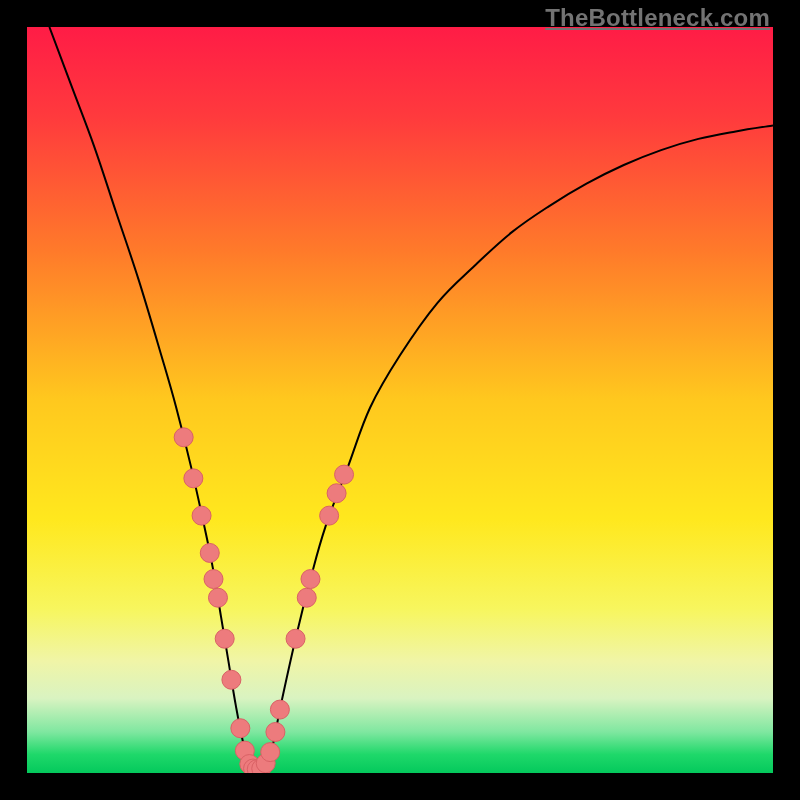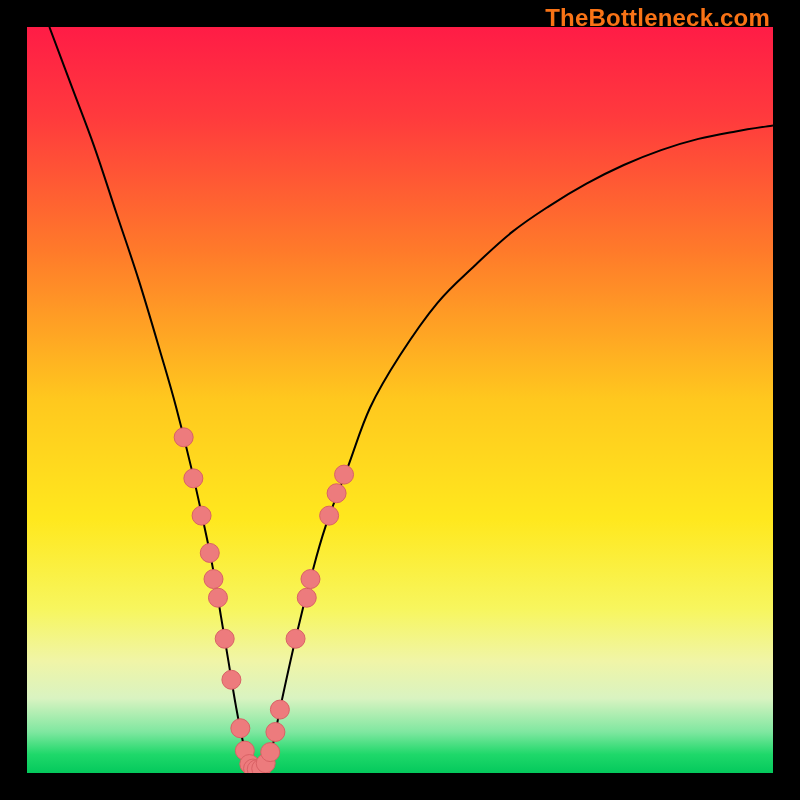--- a/index.html
+++ b/index.html
@@ -28,22 +28,23 @@
   .plot svg {
     display: block;
   }
   .watermark {
     position: absolute;
     top: 4px;
     right: 30px;
     font-family: Arial, Helvetica, sans-serif;
     font-size: 24px;
     font-weight: 600;
-    color: #f97316;
+    color: #737373;
     letter-spacing: 0.2px;
+    text-decoration: underline;
   }
 </style>
 </head>
 <body>
 
 <div class="frame">
   <div class="plot">
     <svg id="plot-svg" width="746" height="746" viewBox="0 0 746 746">
       <defs>
         <linearGradient id="bg-grad" x1="0" y1="0" x2="0" y2="1">

